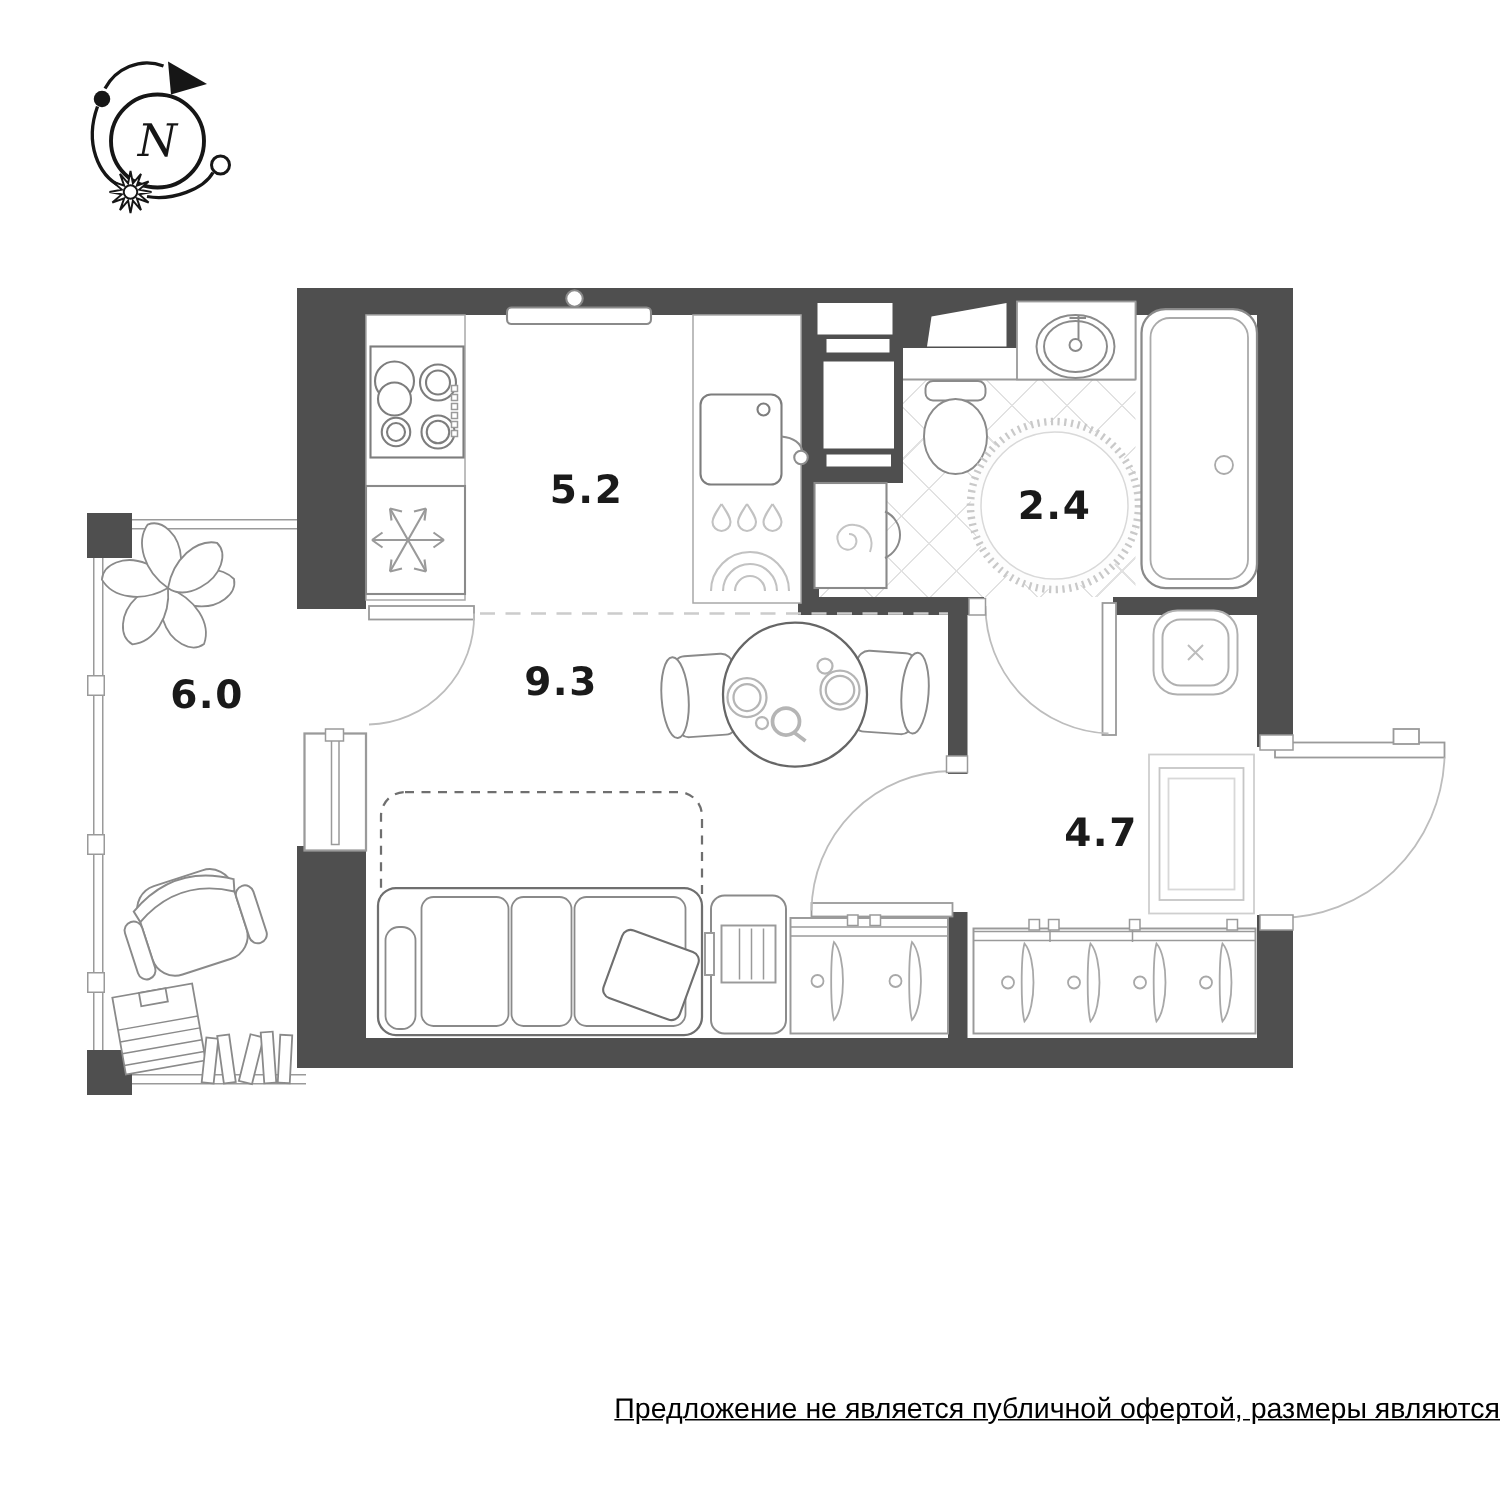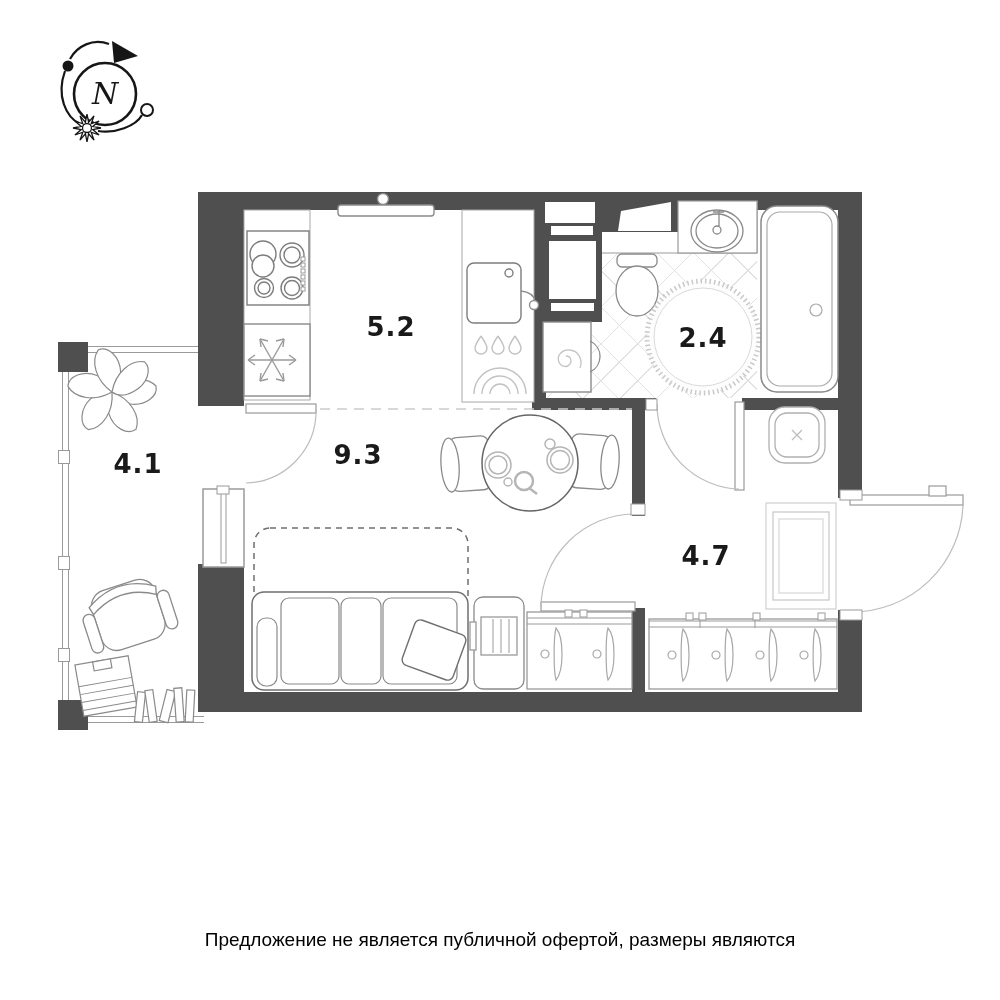--- a/index.html
+++ b/index.html
@@ -9,22 +9,22 @@
   .tiles{position:absolute;z-index:1;
     background-image:
       repeating-linear-gradient(45deg, var(--tile,#e2e2e2) 0 1px, transparent 1px 26px),
       repeating-linear-gradient(135deg, var(--tile,#e2e2e2) 0 1px, transparent 1px 26px);}
   .thinH{position:absolute;z-index:2;border-top:1.5px solid #9a9a9a;border-bottom:1.5px solid #9a9a9a;}
   .thinV{position:absolute;z-index:2;border-left:1.5px solid #9a9a9a;border-right:1.5px solid #9a9a9a;}
   .mullion{position:absolute;z-index:3;background:#fff;border:1px solid #9a9a9a;}
   .linework{position:absolute;left:0;top:0;z-index:3;}
   .area-label{position:absolute;z-index:4;transform:translate(-50%,-50%);
     font-size:26px;font-weight:600;letter-spacing:1px;color:var(--label,#1a1a1a);}
-  .disclaimer{position:absolute;left:0;right:0;top:926px;z-index:4;text-align:center;
-    font-size:19px;line-height:28px;color:#000;font-family:"Liberation Sans",sans-serif;}
+  .disclaimer{position:absolute;left:0;right:0;top:926px;z-index:4;text-align:right;
+    font-size:19px;line-height:28px;color:#000;font-family:"Liberation Sans",sans-serif;text-decoration:underline;}
 </style>
 </head>
 <body>
 
 <div class="stage">
 
   <div class="tiles" style="left:544px;top:253px;width:213px;height:145px;"></div>
 
   <div class="thinH" style="left:62px;top:346px;width:142px;height:5px;"></div>
   <div class="thinV" style="left:62px;top:352px;width:5px;height:368px;"></div>
@@ -284,22 +284,22 @@
     <g fill="#fff" stroke="#8a8a8a" stroke-width="1.2">
       <rect x="136" y="692" width="8" height="30" transform="rotate(6 140 707)"></rect>
       <rect x="147" y="690" width="8" height="32" transform="rotate(-8 151 706)"></rect>
       <rect x="163" y="690" width="9" height="32" transform="rotate(14 167 706)"></rect>
       <rect x="175" y="688" width="8" height="34" transform="rotate(-4 179 705)"></rect>
       <rect x="186" y="690" width="8" height="32" transform="rotate(3 190 706)"></rect>
     </g>
   </svg>
 
   <div class="area-label" style="left:380px;top:327px;margin-left:11px;">5.2</div>
-  <div class="area-label" style="left:358px;top:455px;text-align:center;">9.3</div>
+  <div class="area-label" style="left:374px;top:455px;text-align:center;">9.3</div>
   <div class="area-label" style="left:703px;top:338px;">2.4</div>
-  <div class="area-label" style="left:706px;top:556px;">4.7</div>
-  <div class="area-label" style="left:138px;top:464px;">4.1</div>
+  <div class="area-label" style="left:734px;top:556px;">4.7</div>
+  <div class="area-label" style="left:138px;top:464px;">6.0</div>
 
   <div class="disclaimer">
     <div>Предложение не является публичной офертой, размеры являются</div>
   </div>
 
 </div>
 
 </body></html>

